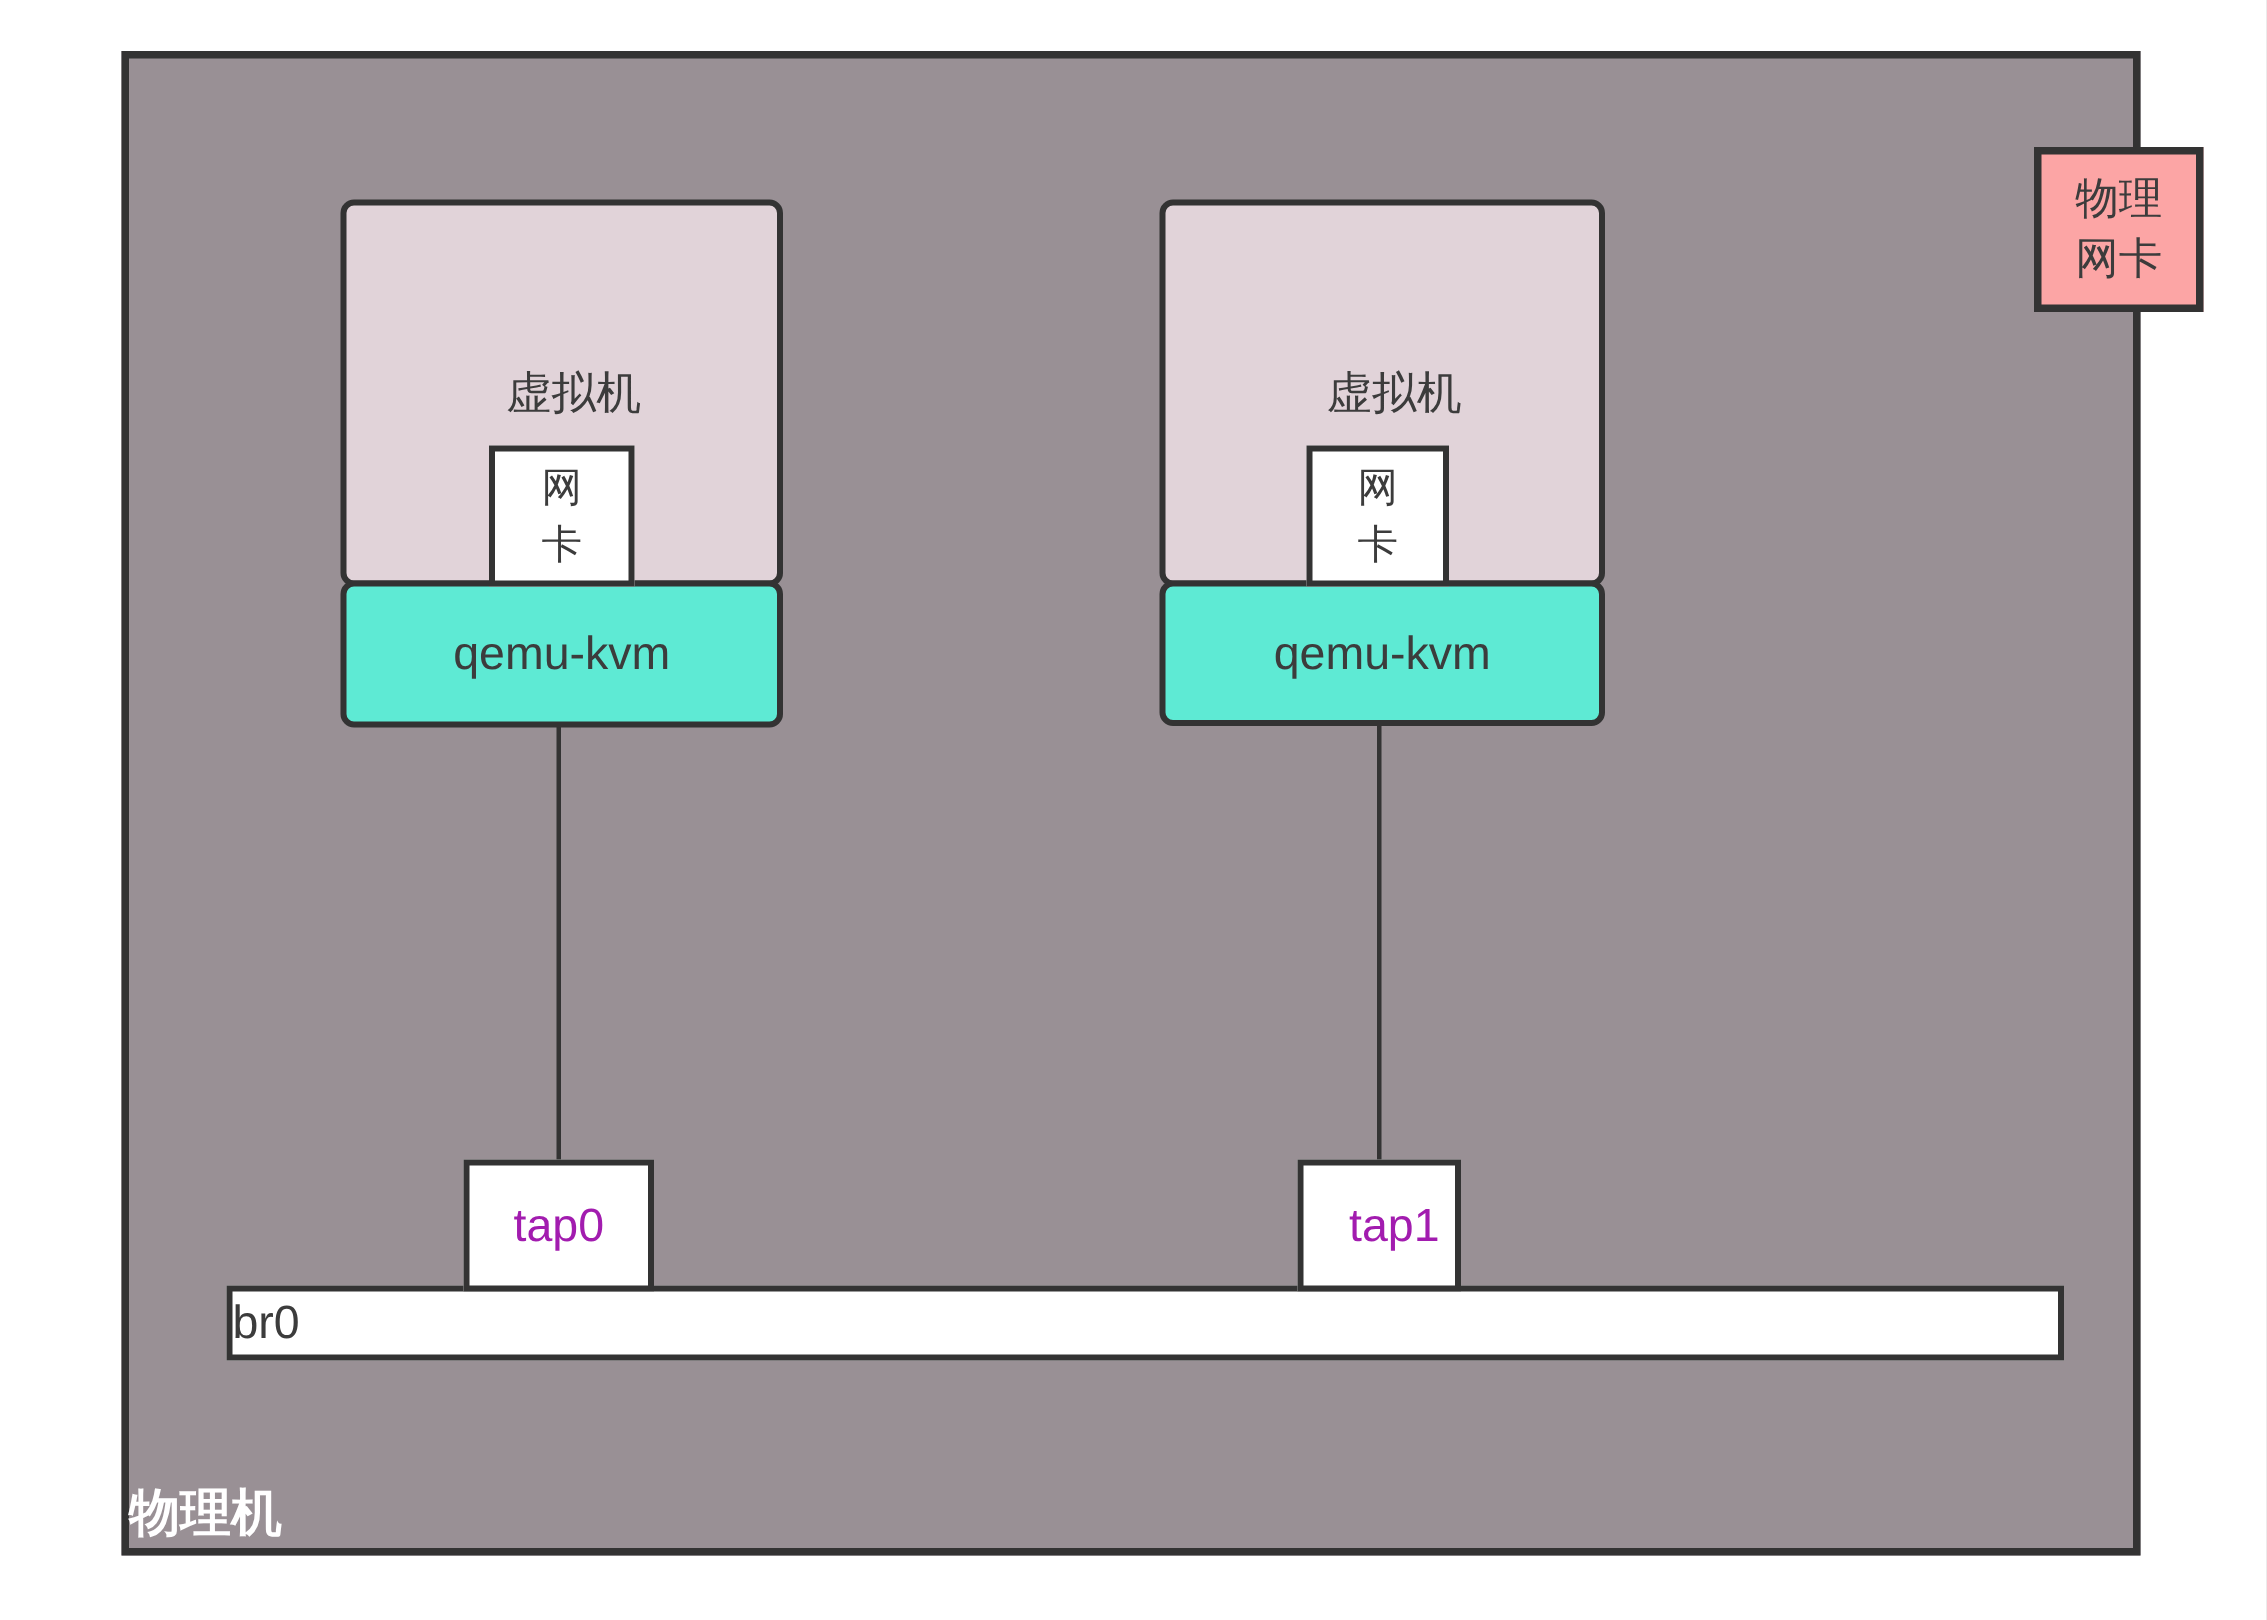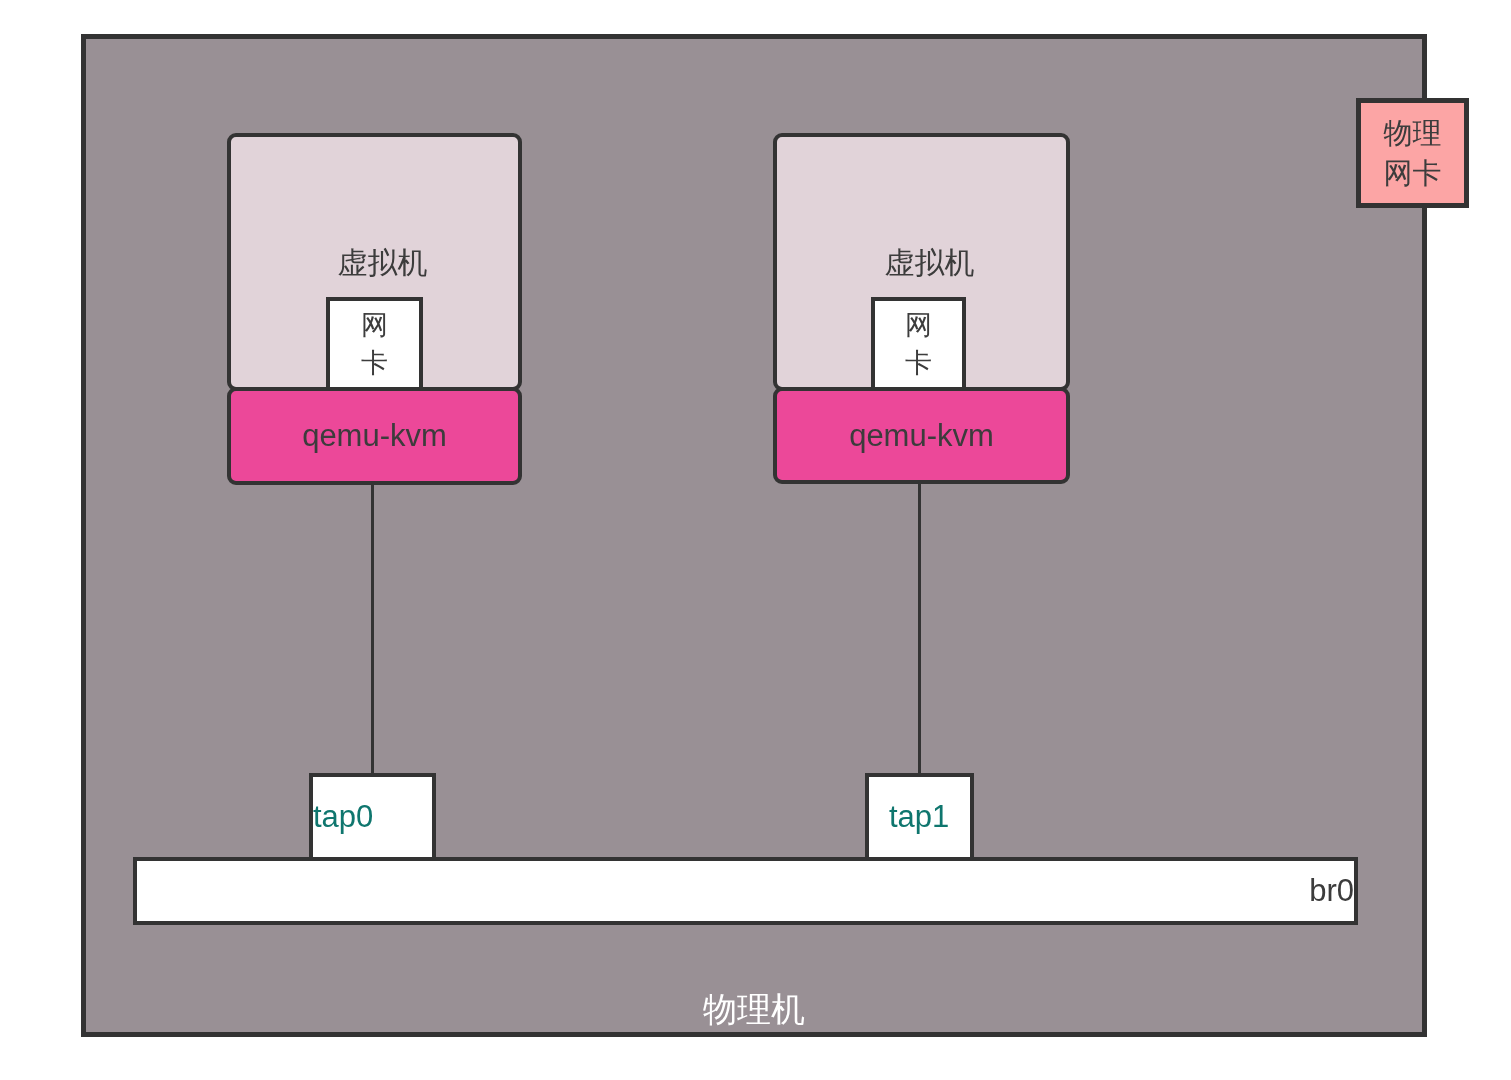--- a/index.html
+++ b/index.html
@@ -2,58 +2,58 @@
 <html><head>
 <meta charset="utf-8">
 <style>
   html,body{margin:0;padding:0;background:#ffffff;}
   body{font-family:"Liberation Sans","DejaVu Sans",sans-serif;}
   .page{position:relative;width:1511px;height:1080px;background:#ffffff;overflow:hidden;}
 
   .host-box{position:absolute;left:81px;top:34px;width:1346px;height:1003px;
     box-sizing:border-box;border:5px solid #333333;background:#999095;z-index:1;}
 
-  .host-label{position:absolute;left:0;right:0;bottom:3px;text-align:center;
-    color:#ffffff;font-weight:normal;font-size:34px;line-height:40px;z-index:2;}
+  .host-label{position:absolute;left:0;right:0;bottom:3px;text-align:left;
+    color:#ffffff;font-weight:bold;font-size:34px;line-height:40px;z-index:2;}
 
   .conn-line{position:absolute;width:3px;background:#333333;z-index:2;}
   .line-1{left:371px;top:484px;height:290px;}
   .line-2{left:918px;top:482px;height:292px;}
 
   .vm-box{position:absolute;box-sizing:border-box;background:#e1d3d9;
     border:4px solid #333333;border-radius:9px;z-index:3;}
   .vm-1{left:227px;top:133px;width:295px;height:258px;}
   .vm-2{left:773px;top:133px;width:297px;height:258px;}
   .vm-label{position:absolute;left:16px;right:0;top:108px;text-align:center;
     color:#3c3c3c;font-size:30px;line-height:36px;}
 
-  .qemu-box{position:absolute;box-sizing:border-box;background:#ec4899;
+  .qemu-box{position:absolute;box-sizing:border-box;background:#5eead4;
     border:4px solid #333333;border-radius:9px;z-index:4;
     display:flex;align-items:center;justify-content:center;
     color:#3c3c3c;font-size:31px;}
   .qemu-1{left:227px;top:387px;width:295px;height:98px;}
   .qemu-2{left:773px;top:387px;width:297px;height:97px;}
 
   .nic-box{position:absolute;box-sizing:border-box;background:#ffffff;
     border:4px solid #333333;z-index:5;display:flex;flex-direction:column;
     align-items:center;justify-content:center;
     color:#3c3c3c;font-size:27px;line-height:38px;}
   .nic-1{left:326px;top:297px;width:97px;height:94px;}
   .nic-2{left:871px;top:297px;width:95px;height:94px;}
   .nic-box span{display:block;text-align:center;}
 
   .tap-box{position:absolute;box-sizing:border-box;background:#ffffff;
     border:4px solid #333333;z-index:6;display:flex;align-items:center;
-    justify-content:flex-start;color:#0f766e;font-size:31px;}
+    justify-content:center;color:#a21caf;font-size:31px;}
   .tap-0{left:309px;top:773px;width:127px;height:88px;}
   .tap-1{left:865px;top:773px;width:109px;height:88px;padding-left:20px;}
 
-  .bridge-bar{position:absolute;left:133px;top:857px;width:1225px;height:68px;
+  .bridge-bar{position:absolute;left:151px;top:857px;width:1225px;height:50px;
     box-sizing:border-box;background:#ffffff;border:4px solid #333333;z-index:4;
-    display:flex;align-items:center;justify-content:flex-end;
+    display:flex;align-items:center;justify-content:flex-start;
     color:#3c3c3c;font-size:31px;}
 
   .phys-nic-box{position:absolute;left:1356px;top:98px;width:113px;height:110px;
     box-sizing:border-box;background:#fca5a5;border:5px solid #333333;z-index:3;
     display:flex;flex-direction:column;align-items:center;justify-content:center;
     color:#3c3c3c;font-size:29px;line-height:40px;}
   .phys-nic-box span{display:block;text-align:center;}
 </style>
 </head>
 <body>

